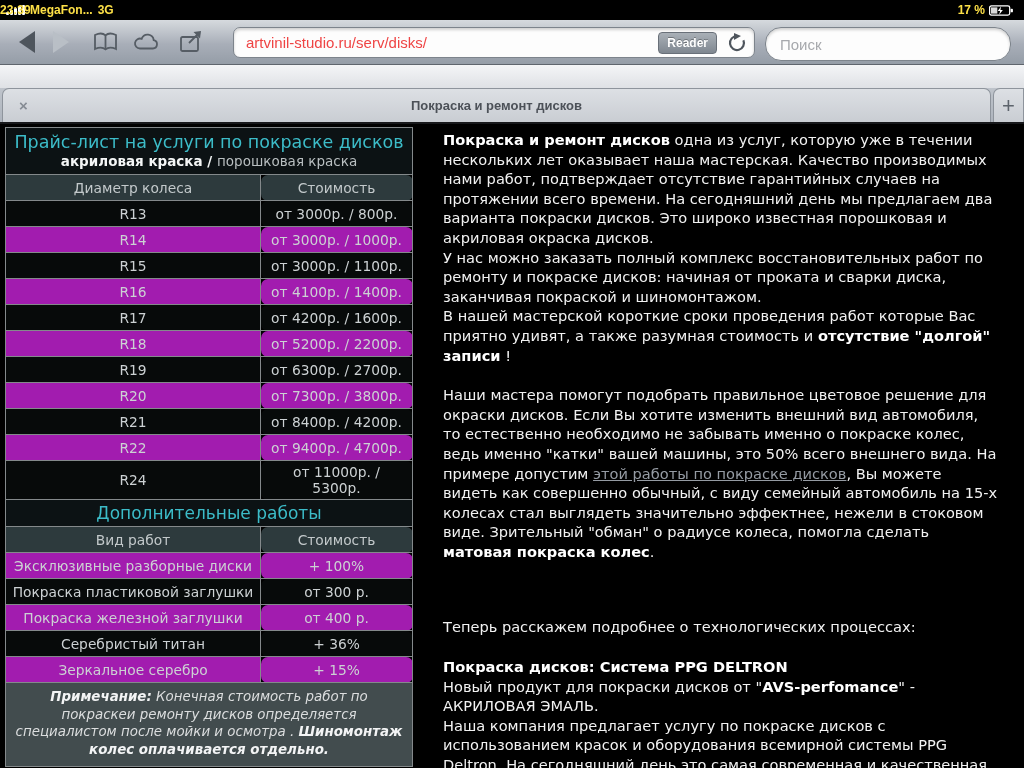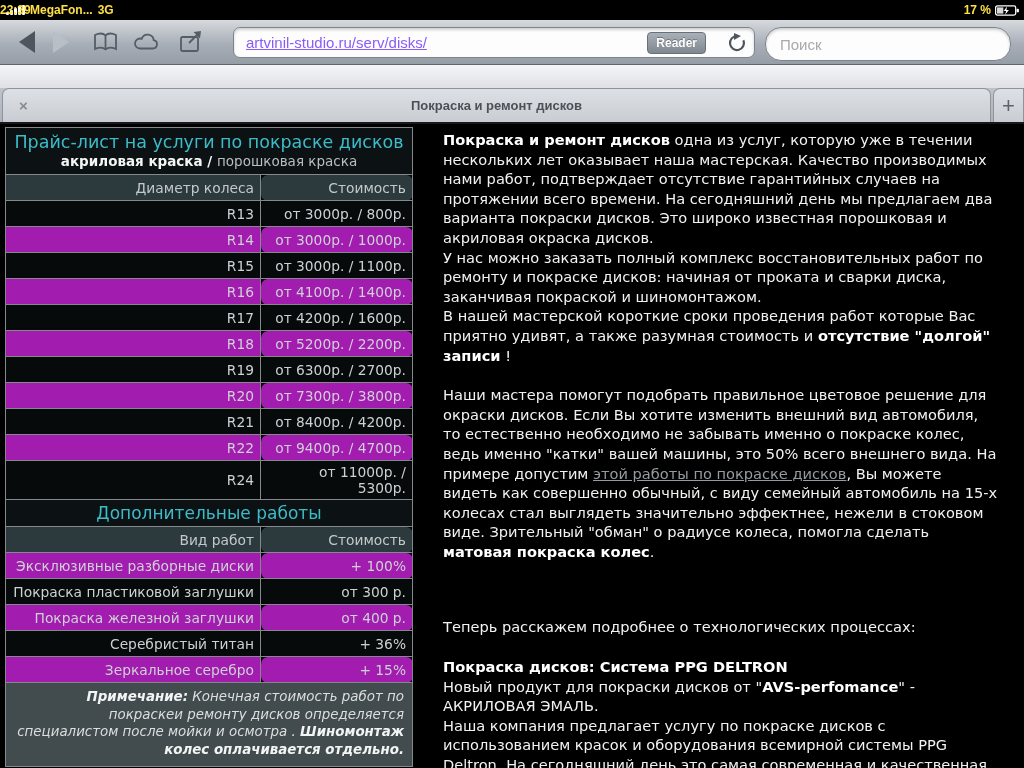--- a/index.html
+++ b/index.html
@@ -6,38 +6,38 @@
   html,body { width:1024px; height:768px; overflow:hidden; background:#000; }
   body { font-family:"DejaVu Sans", sans-serif; }
 
   
   .status-bar { height:20px; background:#000; color:#fde047; display:flex; align-items:center;
     font-family:"Liberation Sans", sans-serif; font-size:12px; font-weight:bold; position:relative; }
   .sb-left { display:flex; align-items:center; gap:5px; padding-left:6px; }
   .signal { display:flex; align-items:flex-end; gap:1px; height:10px; }
   .signal i { width:3px; background:#fff; border-radius:1px; display:block; }
   .sb-time { position:absolute; left:0; right:0; text-align:left; }
-  .sb-right { position:absolute; right:5px; top:0; height:20px; display:flex; align-items:center; gap:4px; }
+  .sb-right { position:absolute; right:11px; top:0; height:20px; display:flex; align-items:center; gap:4px; }
   .battery { width:24px; height:11px; display:block; }
 
   
   .toolbar { height:45px; background:linear-gradient(#d6dade, #a8aeb8 55%, #959da7);
     border-bottom:1px solid #5f656d; display:flex; align-items:center; position:relative; }
   .tb-icon { width:34px; height:30px; display:flex; align-items:center; justify-content:center; cursor:default; }
   .tri { width:0; height:0; border-style:solid; }
   .tri-back { border-width:11px 16px 11px 0; border-color:transparent #4e555d transparent transparent; }
   .tri-fwd  { border-width:11px 0 11px 16px; border-color:transparent transparent transparent #b9bfc6; }
   .gl { stroke:#565d65; fill:none; stroke-width:1.8; }
   .url-field { position:absolute; left:233px; width:522px; height:31px; top:7px; background:#fdfdfd;
     border:1px solid #7d848c; border-radius:7px; display:flex; align-items:center; padding:0 6px 0 12px;
     box-shadow:inset 0 2px 3px rgba(0,0,0,.18); }
-  .url-text { flex:1; font-family:"Liberation Sans", sans-serif; font-size:15px; color:#8b5cf6;text-decoration:underline; }
+  .url-text { flex:1; font-family:"Liberation Sans", sans-serif; font-size:15px; color:#ef4444; }
   .reader-btn { font-family:"Liberation Sans", sans-serif; font-size:12px; font-weight:bold; color:#fff;
     background:linear-gradient(#a9b0b7,#7f8790); border:1px solid #697079; border-radius:4px;
-    padding:3px 8px; text-shadow:0 -1px 0 rgba(0,0,0,.3); margin-right:20px; }
+    padding:3px 8px; text-shadow:0 -1px 0 rgba(0,0,0,.3); margin-right:9px; }
   .search-field { position:absolute; left:765px; width:246px; height:31px; top:7px; background:#fdfdfd;
     border:1px solid #7d848c; border-radius:16px; box-shadow:inset 0 2px 3px rgba(0,0,0,.18);
     font-family:"Liberation Sans", sans-serif; font-size:15px; padding:16px 14px; color:#333; width:246px; }
   .search-field::placeholder { color:#a7a9ad; }
 
   
   .tab-strip { height:59px; background:linear-gradient(#f4f5f7,#d3d6db 60%,#c2c6cd); position:relative; }
   .tabs-row { position:absolute; left:0; right:0; bottom:0; height:36px;
     background:linear-gradient(#bfc4cb,#aeb4bd); border-bottom:2px solid #17181b; }
   .tab-active { position:absolute; left:2px; right:33px; top:0; bottom:0;
@@ -52,21 +52,21 @@
     border-radius:7px 0 0 0; display:flex; align-items:center; justify-content:center;
     color:#5d646c; font-size:22px; font-family:"Liberation Sans", sans-serif; }
 
   
   .content { position:relative; height:643px; background:#000; color:#f1f1f1; }
 
   
   .price-table { position:absolute; left:5px; top:3px; width:408px; border-collapse:collapse;
     font-size:13.8px; color:#ccd1d3; }
   .price-table td, .price-table th { border:1px solid #84898b; padding:3px 6px; font-weight:normal;
-    text-align:right; height:26px; }
+    text-align:center; height:26px; }
   .tbl-title { text-align:center !important; background:#0c1214; padding:4px 2px 5px !important;margin-top:19px; }
   .tbl-title .t1 { color:#3cbcc8; font-size:17.5px; display:block; line-height:21px; }
   .tbl-title .t2 { font-size:13.5px; line-height:16px; }
   .tbl-title .t2 b { color:#f4f6f6; }
   .tbl-title .t2 span { color:#b9bfc1; }
   .sec-title { text-align:center !important; background:#0c1214; color:#3cbcc8; font-size:17px; }
   tr.hdr td { background:#2d3a3d; color:#c3c9cb; }
   tr.dark td { background:#070a0a; }
   tr.teal td { background:#a21caf; }
   td.c2 { width:152px;border-radius:7px; }

